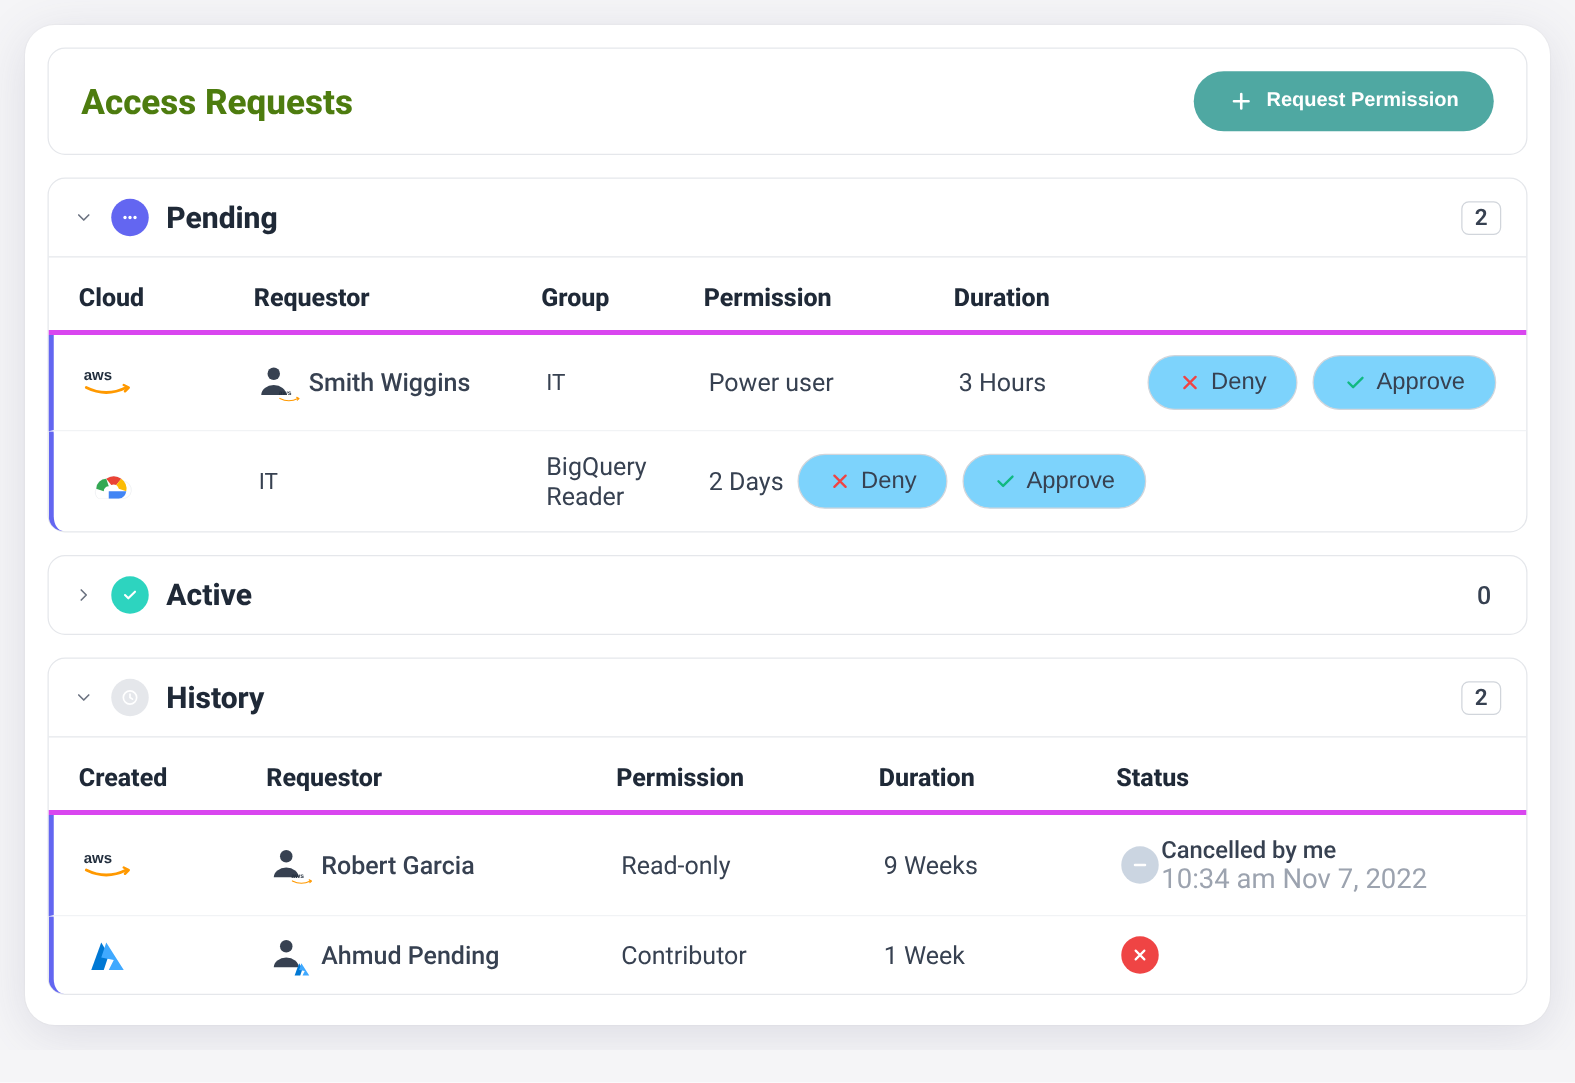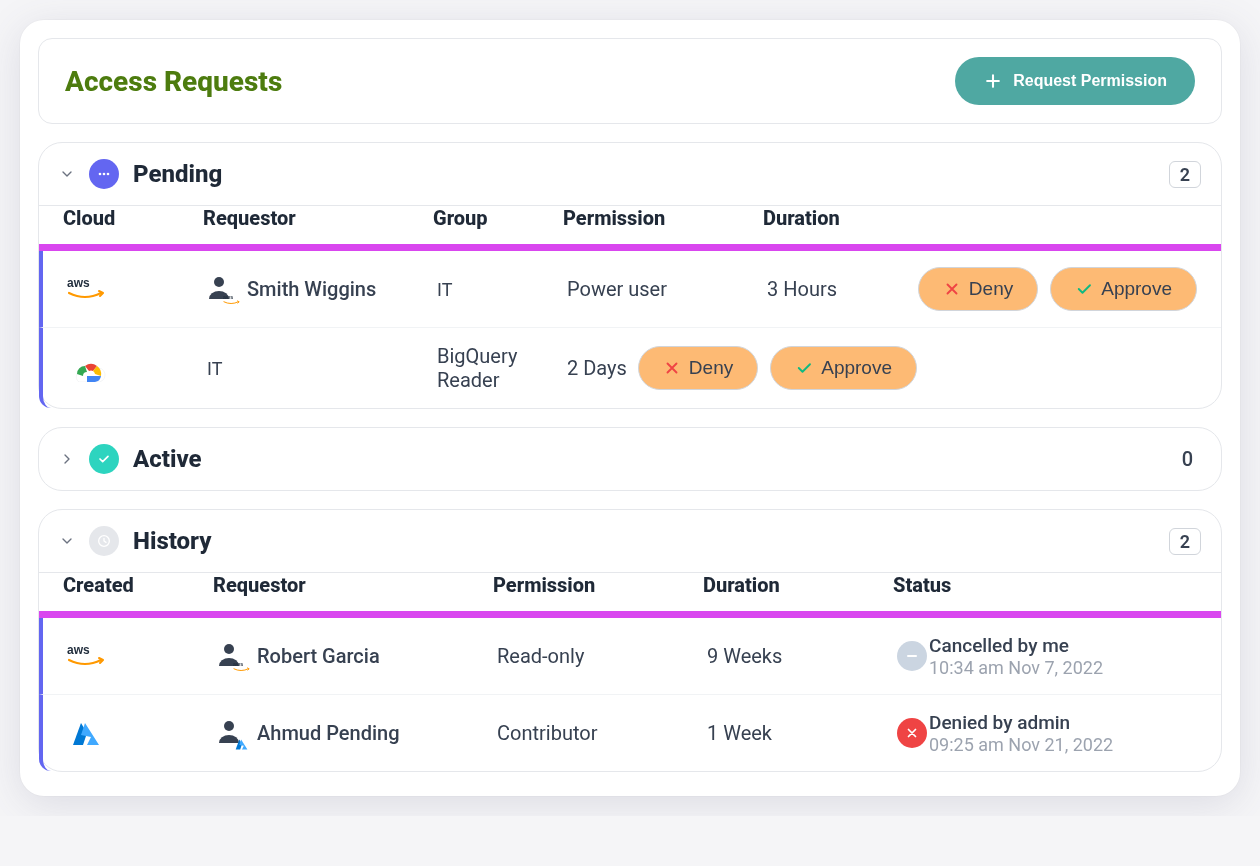--- a/index.html
+++ b/index.html
@@ -41,21 +41,21 @@
     border: none;
     border-radius: 999px;
     padding: 14px 28px;
     font-size: 16px;
     font-weight: 700;
     cursor: pointer;
   }
   .btn-primary svg { width: 20px; height: 20px; }
   .section {
     border: 1px solid #e5e7eb;
-    border-radius: 24px;
+    border-radius: 14px;
     margin-bottom: 18px;
     background: #fff;
   }
   .section-header {
     display: flex;
     align-items: center;
     padding: 16px 20px;
     gap: 14px;
   }
   .section-header .chev {
@@ -98,22 +98,22 @@
     padding: 0 24px;
   }
   .pending .thead, .pending .trow {
     grid-template-columns: 140px 230px 130px 200px 150px 1fr;
   }
   .history .thead, .history .trow {
     grid-template-columns: 150px 280px 210px 190px 1fr;
   }
   .thead {
     border-top: 1px solid #e5e7eb;
-    border-bottom: 7px solid #d946ef;
-    padding-top: 0;
+    border-bottom: 4px solid #d946ef;
+    padding-top: 20px;
     padding-bottom: 14px;
   }
   .th {
     font-size: 20px;
     font-weight: 800;
     color: #1f2937;
   }
   .trow {
     padding-top: 16px;
     padding-bottom: 16px;
@@ -137,39 +137,39 @@
   .avatar-badge {
     position: absolute; bottom: -4px; right: -6px;
     width: 18px; height: 14px;
   }
   .td { font-size: 20px; color: #374151; }
   .td-sm { font-size: 18px; color: #374151; }
   .actions { display: flex; gap: 12px; justify-content: flex-end; }
   .btn-pill {
     display: inline-flex; align-items: center; gap: 8px;
     border: 1px solid #d1d5db;
-    background: #fdba74;
+    background: #7dd3fc;
     border-radius: 999px;
     padding: 10px 24px;
     font-size: 19px;
     font-weight: 500;
     color: #374151;
     cursor: pointer;
   }
   .btn-pill svg { width: 18px; height: 18px; }
   .status-cell { display: flex; align-items: center; gap: 2px; }
   .status-cell .icon-circle {
     width: 30px; height: 30px; border-radius: 50%;
     display: inline-flex; align-items: center; justify-content: center;
     flex-shrink: 0;
   }
   .icon-cancel { background: #cbd5e1; }
   .icon-deny { background: #ef4444; }
   .status-text .label { font-size: 19px; color: #374151; font-weight: 500; }
-  .status-text .time { font-size: 18px; color: #9ca3af; }
+  .status-text .time { font-size: 22px; color: #9ca3af; }
 </style>
 </head>
 <body>
 
 <svg width="0" height="0" style="position:absolute">
   <defs>
 
     <g id="ico-aws">
       <text x="0" y="12" font-family="Arial" font-size="12" font-weight="700" fill="#232f3e">aws</text>
       <path d="M2 18 Q18 26 34 18" stroke="#ff9900" stroke-width="2.2" fill="none" stroke-linecap="round"></path>
@@ -384,22 +384,18 @@
           <span>Ahmud Pending</span>
         </div>
         <div class="td">Contributor</div>
         <div class="td">1 Week</div>
         <div class="status-cell">
           <span class="icon-circle icon-deny">
             <svg viewBox="0 0 24 24" width="14" height="14">
                 <path d="M6 6l12 12M18 6L6 18" stroke="#fff" stroke-width="3" stroke-linecap="round"></path>
               </svg>
           </span>
-          <div class="status-text">
-            <div class="label">Denied by admin</div>
-            <div class="time">09:25 am Nov 21, 2022</div>
-          </div>
         </div>
       </div>
     </div>
   </div>
 
 </div>
 
 </body></html>

